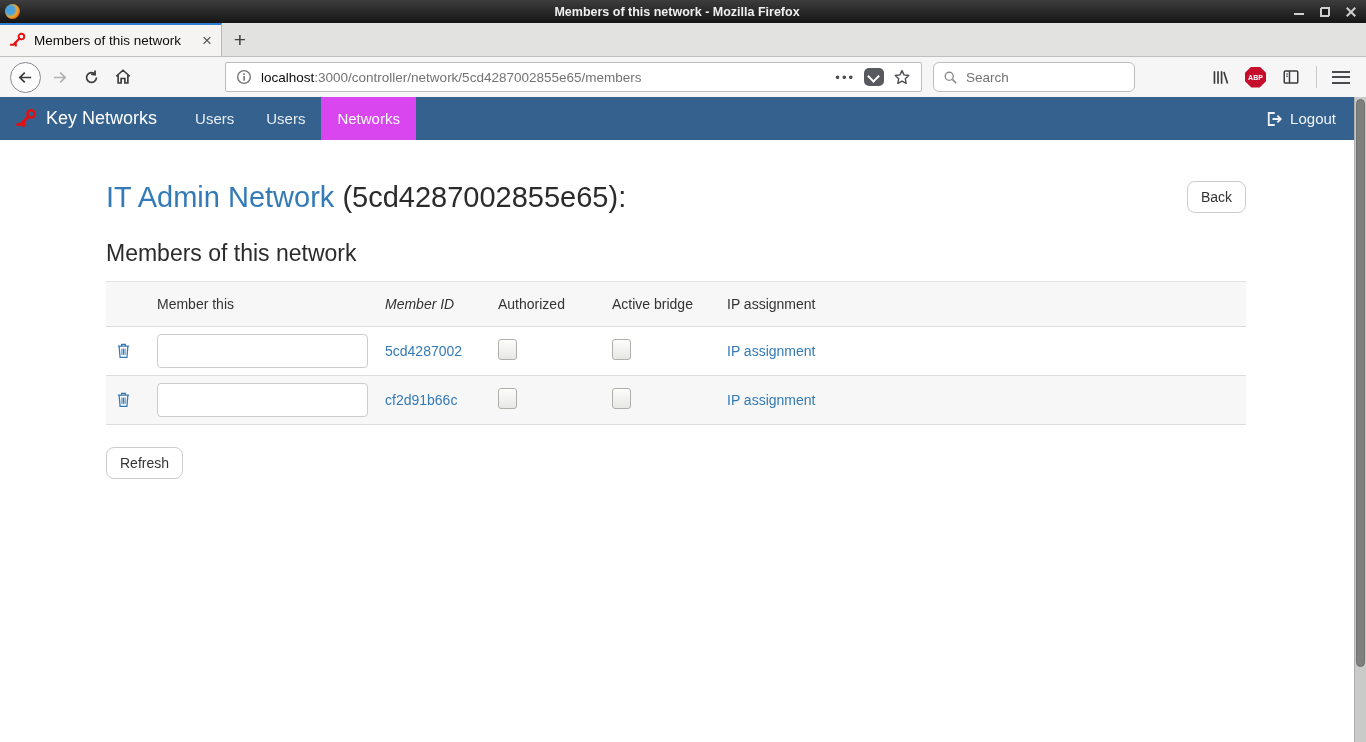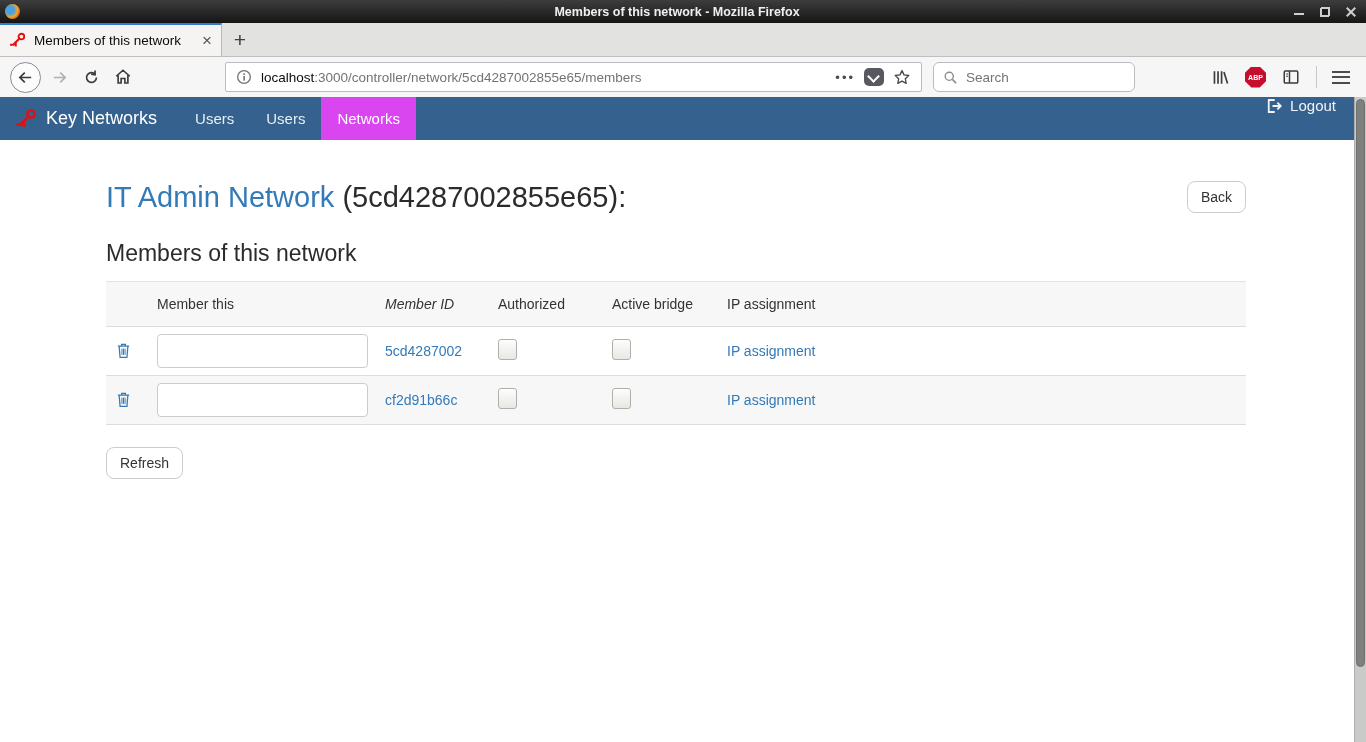--- a/index.html
+++ b/index.html
@@ -47,21 +47,21 @@
     clip-path: polygon(30% 0, 70% 0, 100% 30%, 100% 70%, 70% 100%, 30% 100%, 0 70%, 0 30%); }
   .tb-sep { width: 1px; height: 22px; background: #c9c9cb; }
   .hamburger { width: 18px; height: 13px; display: flex; flex-direction: column; justify-content: space-between; cursor: pointer; }
   .hamburger span { height: 2px; background: #4a4a4f; }
 
   
   .app-navbar { height: 43px; background: #34618d; display: flex; align-items: stretch; color: #fff; }
   .brand { display: flex; align-items: center; gap: 9px; margin-left: 15px; margin-right: 22px; font-size: 18px; cursor: pointer; }
   .nav-item { padding: 0 16px; display: flex; align-items: center; font-size: 15px; color: #e8eef5; cursor: pointer; }
   .nav-item.active { background: #d946ef; color: #fff; }
-  .logout { margin-left: auto; margin-right: 30px; display: flex; align-items: flex-start; gap: 7px; font-size: 15px; color: #f0f4f9; cursor: pointer; }
+  .logout { margin-left: auto; margin-right: 30px; display: flex; align-items: center; gap: 7px; font-size: 15px; color: #f0f4f9; cursor: pointer; }
 
   
   .container { width: 1140px; margin-left: 106px; }
   .page-head { display: flex; justify-content: space-between; align-items: flex-start; padding-top: 41px; }
   .page-title { font-size: 29px; font-weight: normal; color: #2b2b2b; letter-spacing: 0; }
   .page-title a { color: #337ab7; text-decoration: none; cursor: pointer; }
   .btn { display: inline-block; background: #fff; border: 1px solid #ccc; border-radius: 8px; color: #333; font-size: 14px; font-family: "Liberation Sans", sans-serif; padding: 7px 13px; cursor: pointer; }
   .section-title { font-size: 23px; font-weight: normal; color: #2b2b2b; margin-top: 26px; }
 
   table.members { width: 100%; border-collapse: collapse; margin-top: 14px; font-size: 14px; color: #333; }

